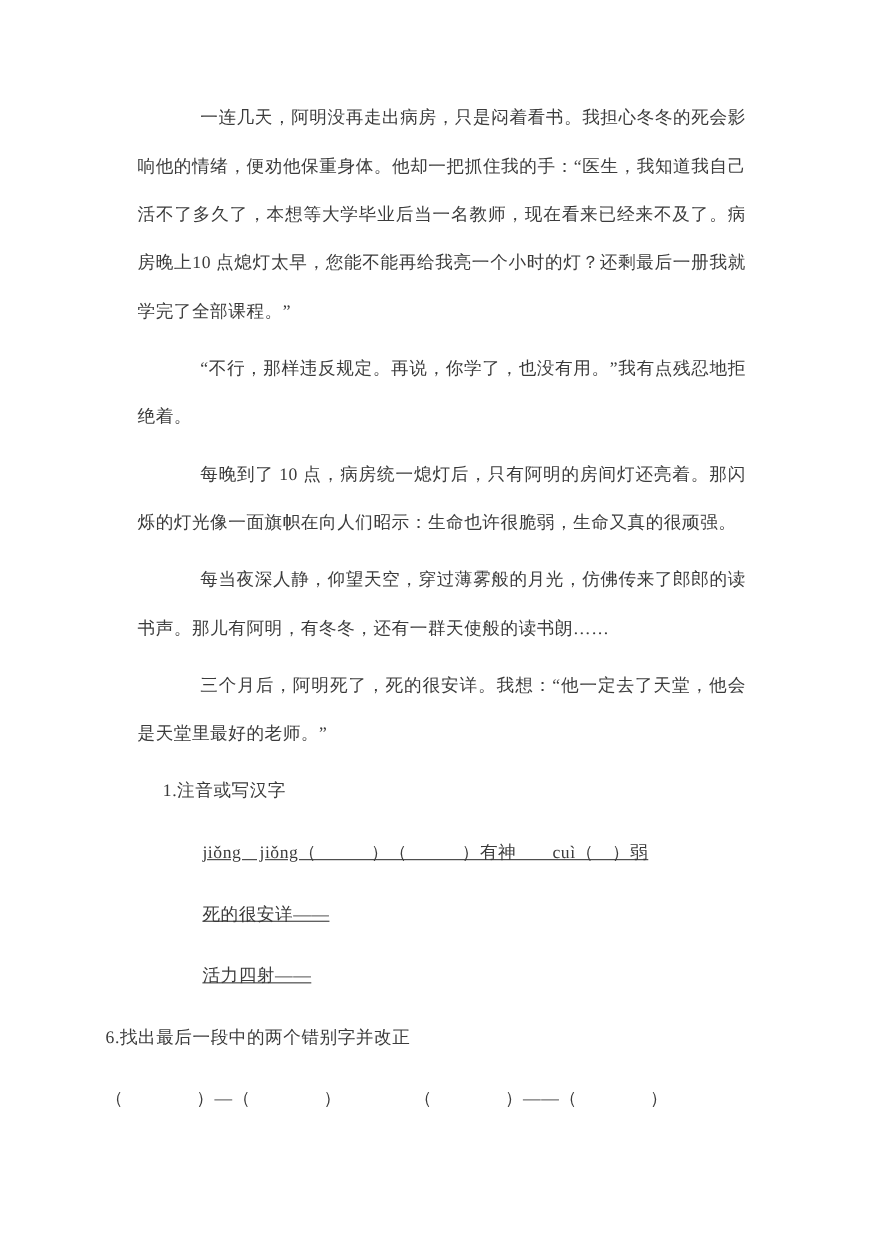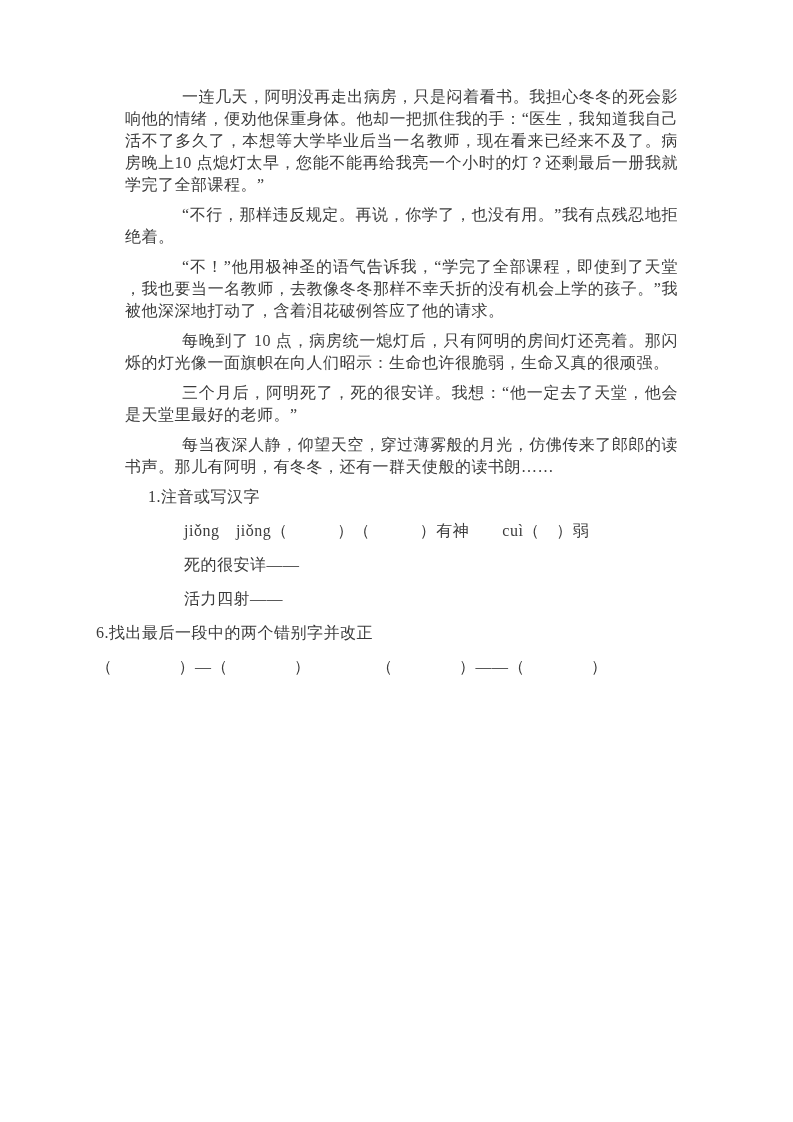--- a/index.html
+++ b/index.html
@@ -9,53 +9,52 @@
     }
     .page {
       position: relative;
       width: 793px;
       height: 1122px;
       box-sizing: border-box;
       background: #ffffff;
       padding: 86px 116px 40px 96px;
       font-family: "Liberation Serif", "DejaVu Serif", serif;
       font-size: 16px;
-      line-height: 22px;
+      line-height: 44px;
       letter-spacing: 0.5px;
       color: #3b3b3b;
       overflow: hidden;
     }
     .story {
       width: 582px;
       margin-bottom: 4px;
     }
     .story p {
       margin: 0 0 8px 29px;
       text-indent: 57px;
       text-align: justify;
     }
     .exercises p {
       margin: 0 0 12px 0;
       white-space: pre-wrap;
     }
     .ind1 { margin-left: 52px !important; }
-    .ind2 { margin-left: 88px !important; }
+    .ind2 { margin-left: 88px !important; text-decoration: underline; }
   </style>
 </head>
 <body>
 
 <div class="page">
 
   <div class="story">
     <p>一连几天，阿明没再走出病房，只是闷着看书。我担心冬冬的死会影响他的情绪，便劝他保重身体。他却一把抓住我的手：“医生，我知道我自己活不了多久了，本想等大学毕业后当一名教师，现在看来已经来不及了。病房晚上10 点熄灯太早，您能不能再给我亮一个小时的灯？还剩最后一册我就学完了全部课程。”</p>
     <p>“不行，那样违反规定。再说，你学了，也没有用。”我有点残忍地拒绝着。</p>
-    <p>“不！”他用极神圣的语气告诉我，“学完了全部课程，即使到了天堂 ，我也要当一名教师，去教像冬冬那样不幸夭折的没有机会上学的孩子。”我被他深深地打动了，含着泪花破例答应了他的请求。</p>
     <p>每晚到了 10 点，病房统一熄灯后，只有阿明的房间灯还亮着。那闪烁的灯光像一面旗帜在向人们昭示：生命也许很脆弱，生命又真的很顽强。</p>
+    <p>每当夜深人静，仰望天空，穿过薄雾般的月光，仿佛传来了郎郎的读书声。那儿有阿明，有冬冬，还有一群天使般的读书朗……</p>
     <p>三个月后，阿明死了，死的很安详。我想：“他一定去了天堂，他会是天堂里最好的老师。”</p>
-    <p>每当夜深人静，仰望天空，穿过薄雾般的月光，仿佛传来了郎郎的读书声。那儿有阿明，有冬冬，还有一群天使般的读书朗……</p>
   </div>
 
   <div class="exercises">
     <p class="ind1">1.注音或写汉字</p>
     <p class="ind2">jiǒng　jiǒng（　　　）（　　　）有神　　cuì（　）弱</p>
     <p class="ind2">死的很安详——</p>
     <p class="ind2">活力四射——</p>
     <p>6.找出最后一段中的两个错别字并改正</p>
     <p>（　　　　）—（　　　　）　　　　（　　　　）——（　　　　）</p>
   </div>

